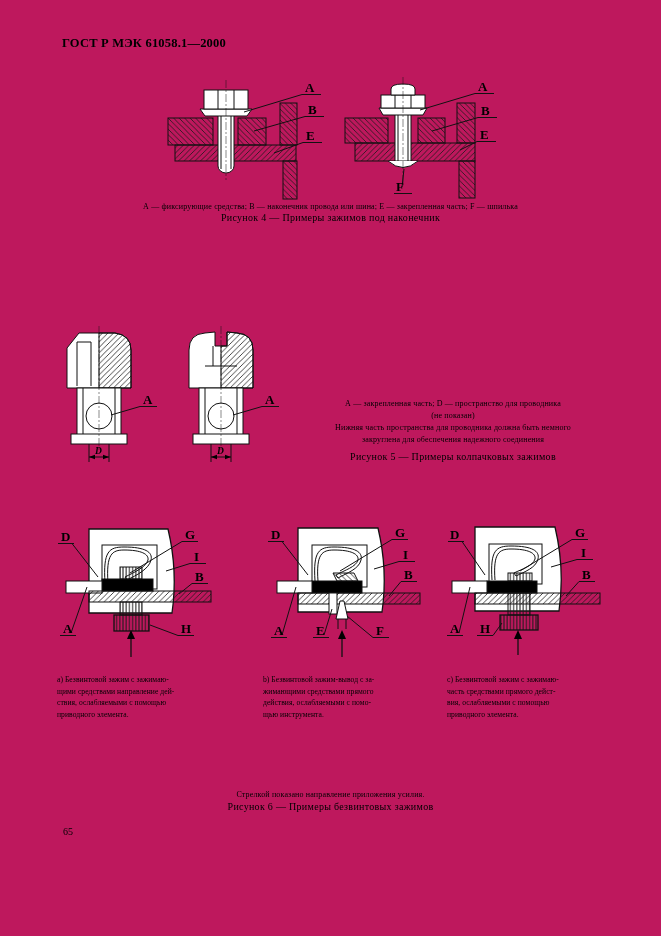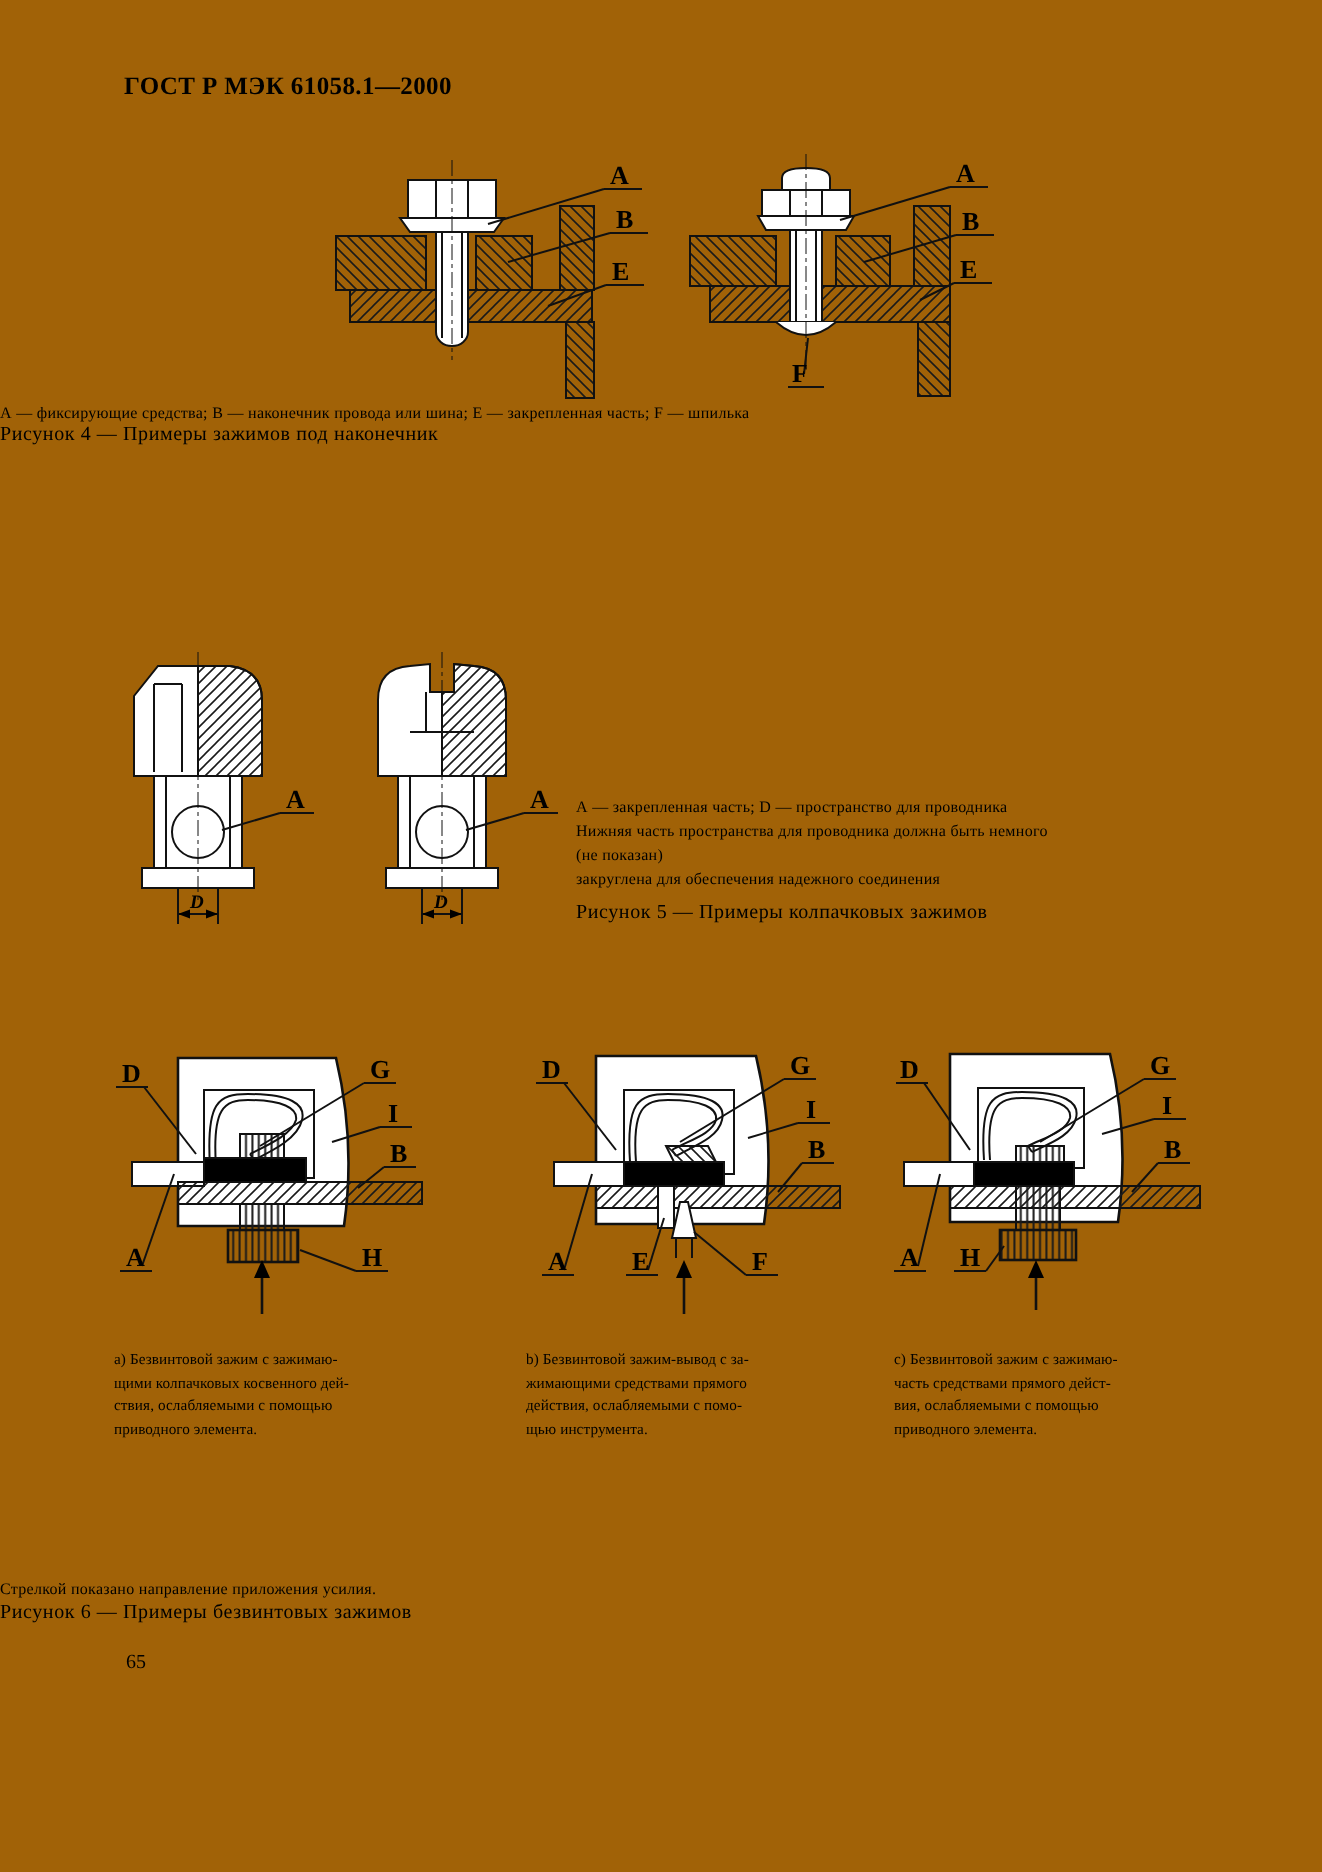--- a/index.html
+++ b/index.html
@@ -1,20 +1,20 @@
 <!DOCTYPE html>
 <html><head>
 <meta charset="utf-8">
 <style>
   *{margin:0;padding:0;box-sizing:border-box}
   html,body{background:#9a9a9a}
-  .page{position:relative;width:661px;height:936px;background:#a16207;margin:0 auto;
+  .page{position:relative;width:661px;height:936px;background:#be185d;margin:0 auto;
         font-family:"Liberation Serif",serif;color:#000;overflow:hidden}
   .abs{position:absolute}
-  .center{}
+  .center{text-align:center}
   .hdr{font-weight:bold;font-size:12.5px;letter-spacing:.2px}
   .leg{font-size:8px;letter-spacing:.15px}
   .cap{font-size:10px;letter-spacing:.3px}
   .sub{font-size:7.6px;line-height:11.6px;letter-spacing:.05px}
   .pageno{font-size:10px}
   svg{display:block}
   svg text{font-family:"Liberation Serif",serif;font-weight:bold;font-size:13px;fill:#000}
   svg text.dim{font-size:9.5px;font-style:italic}
   .ln{stroke:#111;stroke-width:1;fill:none}
 </style>
@@ -165,22 +165,22 @@
       <line x1="36" y1="135" x2="56" y2="135"></line>
       <path d="M36,135 l6,-2.2 v4.4 Z" fill="#000" stroke="none"></path>
       <path d="M56,135 l-6,-2.2 v4.4 Z" fill="#000" stroke="none"></path>
     </g>
     <text x="90" y="82">A</text>
     <text x="42" y="132" class="dim">D</text>
   </svg>
 
   <div class="abs leg center" style="left:288px;top:398px;width:330px;line-height:12px">
     <div>А — закрепленная часть; D — пространство для проводника</div>
+    <div>(не показан)</div>
     <div>Нижняя часть пространства для проводника должна быть немного</div>
-    <div>(не показан)</div>
     <div>закруглена для обеспечения надежного соединения</div>
   </div>
   <div class="abs cap center" style="left:288px;top:451px;width:330px">Рисунок 5 — Примеры колпачковых зажимов</div>
 
   <svg class="abs" style="left:35px;top:517px" width="200" height="150" viewBox="0 0 200 150">
     <g class="ln">
       <path d="M54,12 H133 Q143,54 137,96 H54 Z" fill="#fff" stroke-width="1.3"></path>
       <rect x="67" y="28" width="55" height="44" fill="#fff"></rect>
       <rect x="85" y="50" width="22" height="12" fill="url(#vs)"></rect>
       <path d="M70,66 C68,34 74,30 89,30 C110,30 118,35 116,43 C114,52 102,58 92,63"></path>
@@ -292,21 +292,21 @@
     <text x="18" y="22">D</text>
     <text x="143" y="20">G</text>
     <text x="149" y="40">I</text>
     <text x="150" y="62">B</text>
     <text x="18" y="116">A</text>
     <text x="48" y="116">H</text>
   </svg>
 
   <div class="abs sub" style="left:57px;top:674px;width:176px">
     <div>а) Безвинтовой зажим с зажимаю-</div>
-    <div>щими колпачковых косвенного дей-</div>
+    <div>щими средствами направление дей-</div>
     <div>ствия, ослабляемыми с помощью</div>
     <div>приводного элемента.</div>
   </div>
   <div class="abs sub" style="left:263px;top:674px;width:180px">
     <div>b) Безвинтовой зажим-вывод с за-</div>
     <div>жимающими средствами прямого</div>
     <div>действия, ослабляемыми с помо-</div>
     <div>щью инструмента.</div>
   </div>
   <div class="abs sub" style="left:447px;top:674px;width:176px">

